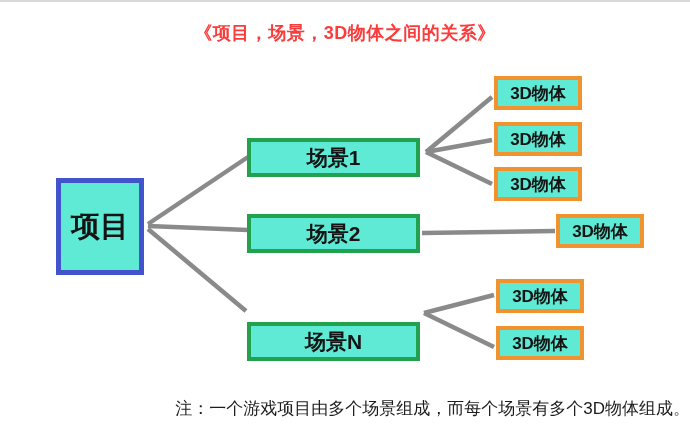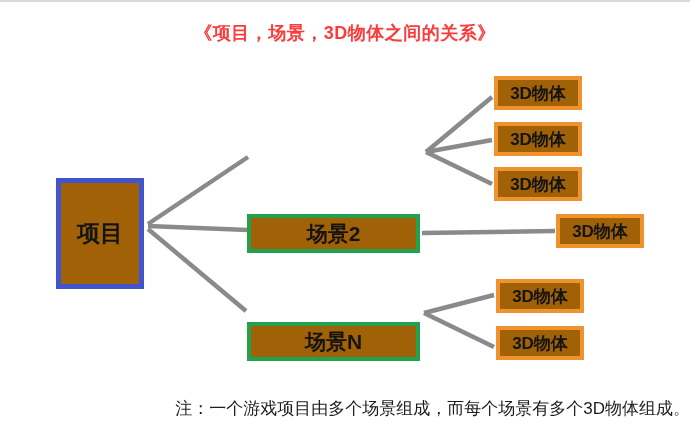--- a/index.html
+++ b/index.html
@@ -32,32 +32,32 @@
     left: 0; top: 0;
     width: 690px; height: 437px;
   }
   .connectors line {
     stroke: var(--connector, #8a8a8a);
     stroke-width: 4.5;
   }
   .box {
     position: absolute;
     box-sizing: border-box;
-    background: #a16207;
+    background: #5eead4;
     display: flex;
     align-items: center;
     justify-content: center;
     font-weight: bold;
     color: var(--label-text, #141414);
   }
   .project {
     left: 56px; top: 178px;
-    width: 88px; height: 111px;
+    width: 88px; height: 97px;
     border: 5px solid var(--project-border, #4154cb);
-    font-size: 23px;
+    font-size: 29px;
   }
   .scene {
     left: 247px;
     width: 173px; height: 39px;
     border: 4px solid var(--scene-border, #22a24f);
     font-size: 21px;
   }
   .scene-1 { top: 138px; }
   .scene-2 { top: 214px; }
   .scene-n { top: 278px; margin-top: 44px; }
@@ -96,20 +96,21 @@
     <line x1="426" y1="152" x2="492" y2="97"></line>
     <line x1="426" y1="152" x2="492" y2="140"></line>
     <line x1="426" y1="152" x2="492" y2="184"></line>
     <line x1="422" y1="233" x2="555" y2="231"></line>
     <line x1="424" y1="313" x2="494" y2="295"></line>
     <line x1="424" y1="313" x2="494" y2="347"></line>
   </svg>
 
   <div class="box project">项目</div>
 
+  <div class="box scene scene-1">场景1</div>
   <div class="box scene scene-2">场景2</div>
   <div class="box scene scene-n">场景N</div>
 
   <div class="box object obj-s1-a">3D物体</div>
   <div class="box object obj-s1-b">3D物体</div>
   <div class="box object obj-s1-c">3D物体</div>
   <div class="box object obj-s2-a">3D物体</div>
   <div class="box object obj-sn-a">3D物体</div>
   <div class="box object obj-sn-b">3D物体</div>
 

